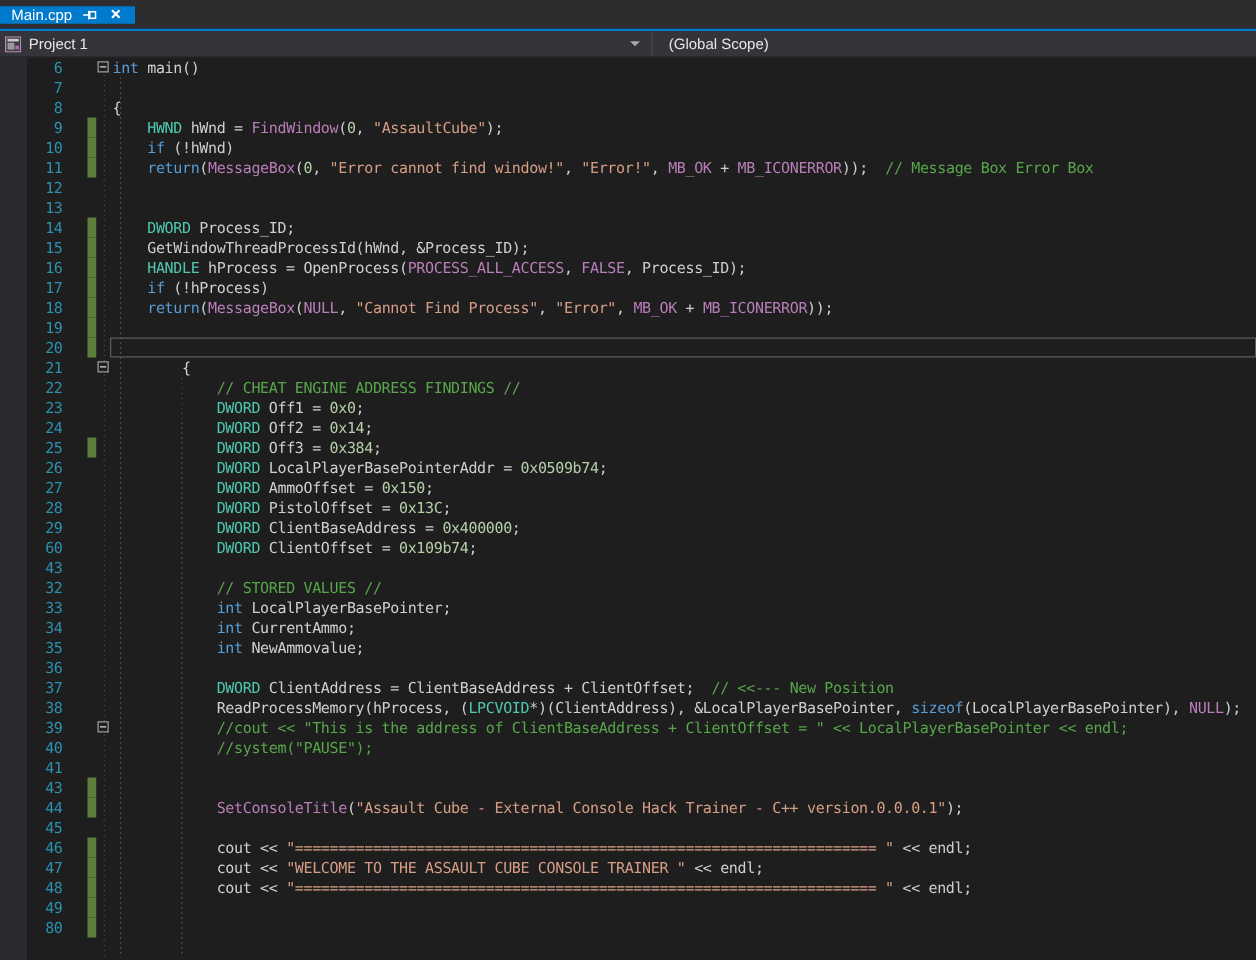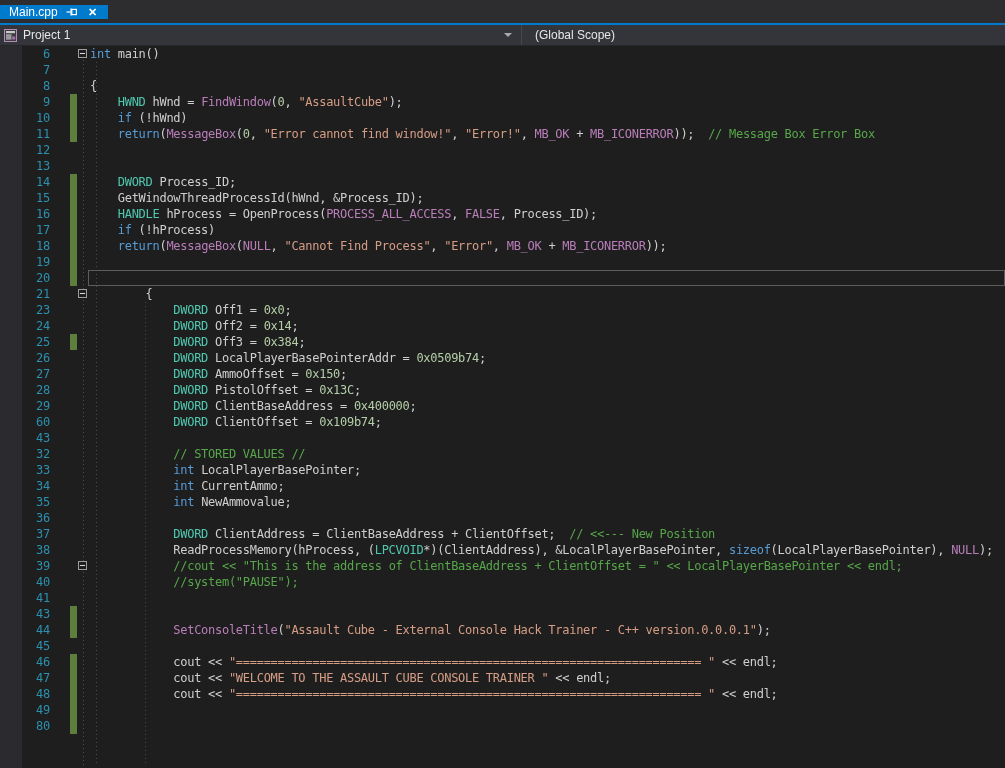--- a/index.html
+++ b/index.html
@@ -125,20 +125,21 @@
       <div class="row"><div class="ln">12</div><div class="barcell"></div><div class="foldcell"></div><div class="codecell"></div></div>
       <div class="row"><div class="ln">13</div><div class="barcell"></div><div class="foldcell"></div><div class="codecell"></div></div>
       <div class="row"><div class="ln">14</div><div class="barcell"><div class="changebar"></div></div><div class="foldcell"></div><div class="codecell"><span class="tk-pl">    </span><span class="tk-ty">DWORD</span><span class="tk-pl"> Process_ID;</span></div></div>
       <div class="row"><div class="ln">15</div><div class="barcell"><div class="changebar"></div></div><div class="foldcell"></div><div class="codecell"><span class="tk-pl">    GetWindowThreadProcessId(hWnd, &amp;Process_ID);</span></div></div>
       <div class="row"><div class="ln">16</div><div class="barcell"><div class="changebar"></div></div><div class="foldcell"></div><div class="codecell"><span class="tk-pl">    </span><span class="tk-ty">HANDLE</span><span class="tk-pl"> hProcess = OpenProcess(</span><span class="tk-mc">PROCESS_ALL_ACCESS</span><span class="tk-pl">, </span><span class="tk-mc">FALSE</span><span class="tk-pl">, Process_ID);</span></div></div>
       <div class="row"><div class="ln">17</div><div class="barcell"><div class="changebar"></div></div><div class="foldcell"></div><div class="codecell"><span class="tk-pl">    </span><span class="tk-kw">if</span><span class="tk-pl"> (!hProcess)</span></div></div>
       <div class="row"><div class="ln">18</div><div class="barcell"><div class="changebar"></div></div><div class="foldcell"></div><div class="codecell"><span class="tk-pl">    </span><span class="tk-kw">return</span><span class="tk-pl">(</span><span class="tk-mc">MessageBox</span><span class="tk-pl">(</span><span class="tk-mc">NULL</span><span class="tk-pl">, </span><span class="tk-st">"Cannot Find Process"</span><span class="tk-pl">, </span><span class="tk-st">"Error"</span><span class="tk-pl">, </span><span class="tk-mc">MB_OK</span><span class="tk-pl"> + </span><span class="tk-mc">MB_ICONERROR</span><span class="tk-pl">));</span></div></div>
       <div class="row"><div class="ln">19</div><div class="barcell"><div class="changebar"></div></div><div class="foldcell"></div><div class="codecell"></div></div>
       <div class="row"><div class="ln">20</div><div class="barcell"><div class="changebar"></div></div><div class="foldcell"></div><div class="codecell"></div></div>
       <div class="row"><div class="ln">21</div><div class="barcell"></div><div class="foldcell"><div class="foldbox"></div></div><div class="codecell"><span class="tk-pl">        {</span></div></div>
+      <div class="row"><div class="ln">22</div><div class="barcell"></div><div class="foldcell"></div><div class="codecell"><span class="tk-pl">            </span><span class="tk-cm">// CHEAT ENGINE ADDRESS FINDINGS //</span></div></div>
       <div class="row"><div class="ln">23</div><div class="barcell"></div><div class="foldcell"></div><div class="codecell"><span class="tk-pl">            </span><span class="tk-ty">DWORD</span><span class="tk-pl"> Off1 = </span><span class="tk-nu">0x0</span><span class="tk-pl">;</span></div></div>
       <div class="row"><div class="ln">24</div><div class="barcell"></div><div class="foldcell"></div><div class="codecell"><span class="tk-pl">            </span><span class="tk-ty">DWORD</span><span class="tk-pl"> Off2 = </span><span class="tk-nu">0x14</span><span class="tk-pl">;</span></div></div>
       <div class="row"><div class="ln">25</div><div class="barcell"><div class="changebar"></div></div><div class="foldcell"></div><div class="codecell"><span class="tk-pl">            </span><span class="tk-ty">DWORD</span><span class="tk-pl"> Off3 = </span><span class="tk-nu">0x384</span><span class="tk-pl">;</span></div></div>
       <div class="row"><div class="ln">26</div><div class="barcell"></div><div class="foldcell"></div><div class="codecell"><span class="tk-pl">            </span><span class="tk-ty">DWORD</span><span class="tk-pl"> LocalPlayerBasePointerAddr = </span><span class="tk-nu">0x0509b74</span><span class="tk-pl">;</span></div></div>
       <div class="row"><div class="ln">27</div><div class="barcell"></div><div class="foldcell"></div><div class="codecell"><span class="tk-pl">            </span><span class="tk-ty">DWORD</span><span class="tk-pl"> AmmoOffset = </span><span class="tk-nu">0x150</span><span class="tk-pl">;</span></div></div>
       <div class="row"><div class="ln">28</div><div class="barcell"></div><div class="foldcell"></div><div class="codecell"><span class="tk-pl">            </span><span class="tk-ty">DWORD</span><span class="tk-pl"> PistolOffset = </span><span class="tk-nu">0x13C</span><span class="tk-pl">;</span></div></div>
       <div class="row"><div class="ln">29</div><div class="barcell"></div><div class="foldcell"></div><div class="codecell"><span class="tk-pl">            </span><span class="tk-ty">DWORD</span><span class="tk-pl"> ClientBaseAddress = </span><span class="tk-nu">0x400000</span><span class="tk-pl">;</span></div></div>
       <div class="row"><div class="ln">60</div><div class="barcell"></div><div class="foldcell"></div><div class="codecell"><span class="tk-pl">            </span><span class="tk-ty">DWORD</span><span class="tk-pl"> ClientOffset = </span><span class="tk-nu">0x109b74</span><span class="tk-pl">;</span></div></div>
       <div class="row"><div class="ln">43</div><div class="barcell"></div><div class="foldcell"></div><div class="codecell"></div></div>
       <div class="row"><div class="ln">32</div><div class="barcell"></div><div class="foldcell"></div><div class="codecell"><span class="tk-pl">            </span><span class="tk-cm">// STORED VALUES //</span></div></div>

